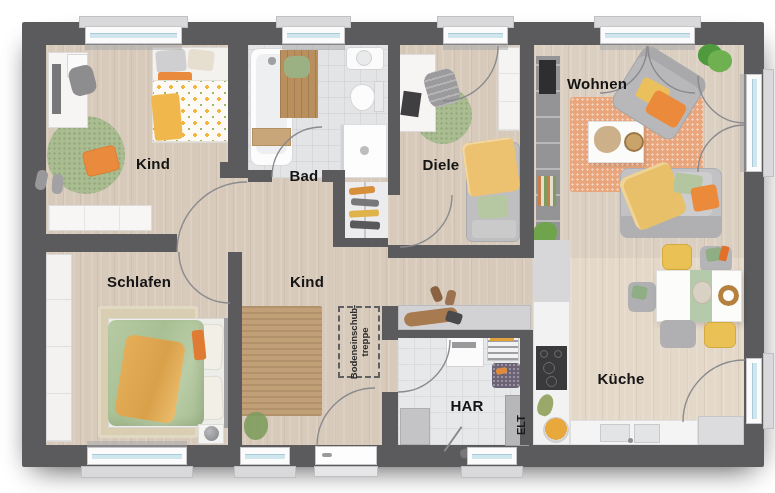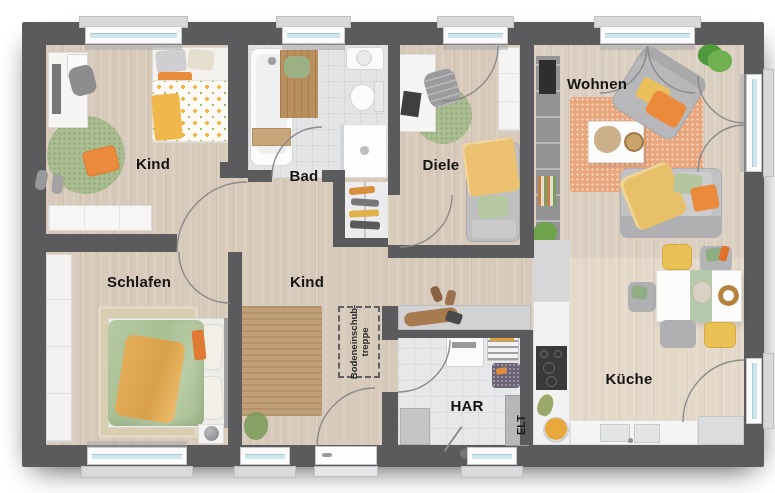--- a/index.html
+++ b/index.html
@@ -258,15 +258,15 @@
   </svg>
 
   <div class="label" style="left:113px;top:155px;width:80px;">Kind</div>
   <div class="label" style="left:264px;top:147px;width:80px;margin-top:20px;">Bad</div>
   <div class="label" style="left:401px;top:156px;width:80px;">Diele</div>
   <div class="label" style="left:547px;top:75px;width:100px;">Wohnen</div>
   <div class="label" style="left:79px;top:273px;width:120px;">Schlafen</div>
   <div class="label" style="left:267px;top:273px;width:80px;">Kind</div>
   <div class="label" style="left:427px;top:397px;width:80px;">HAR</div>
   <div class="label-sm" style="left:503px;top:414px;width:36px;height:22px;line-height:22px;transform:rotate(-90deg);">ELT</div>
-  <div class="label" style="left:571px;top:370px;width:100px;padding-left:8px;">Küche</div>
+  <div class="label" style="left:571px;top:370px;width:100px;">Küche</div>
 
 </div>
 
 </body></html>

